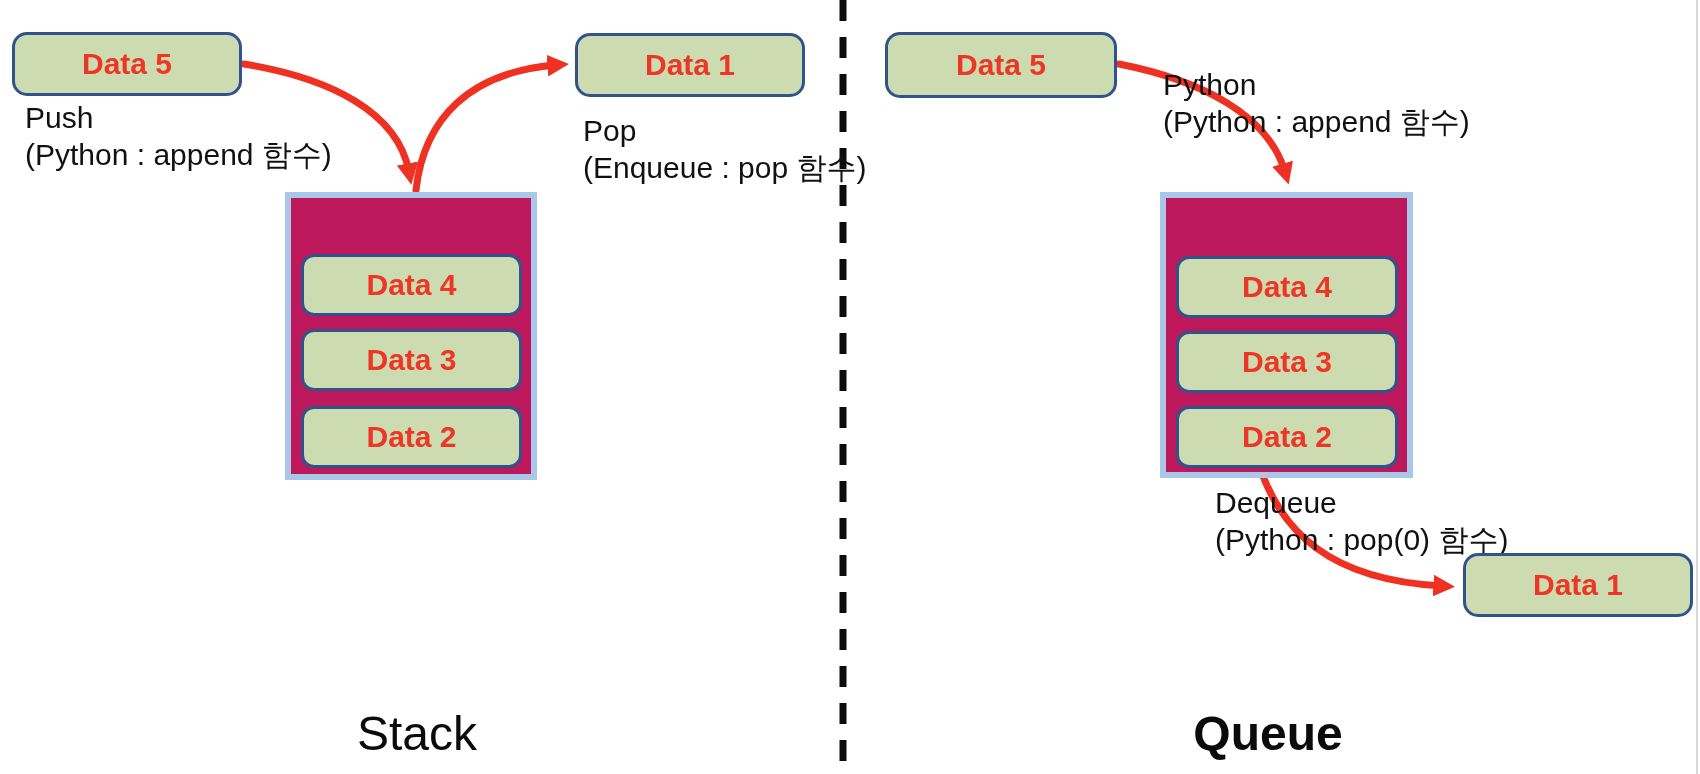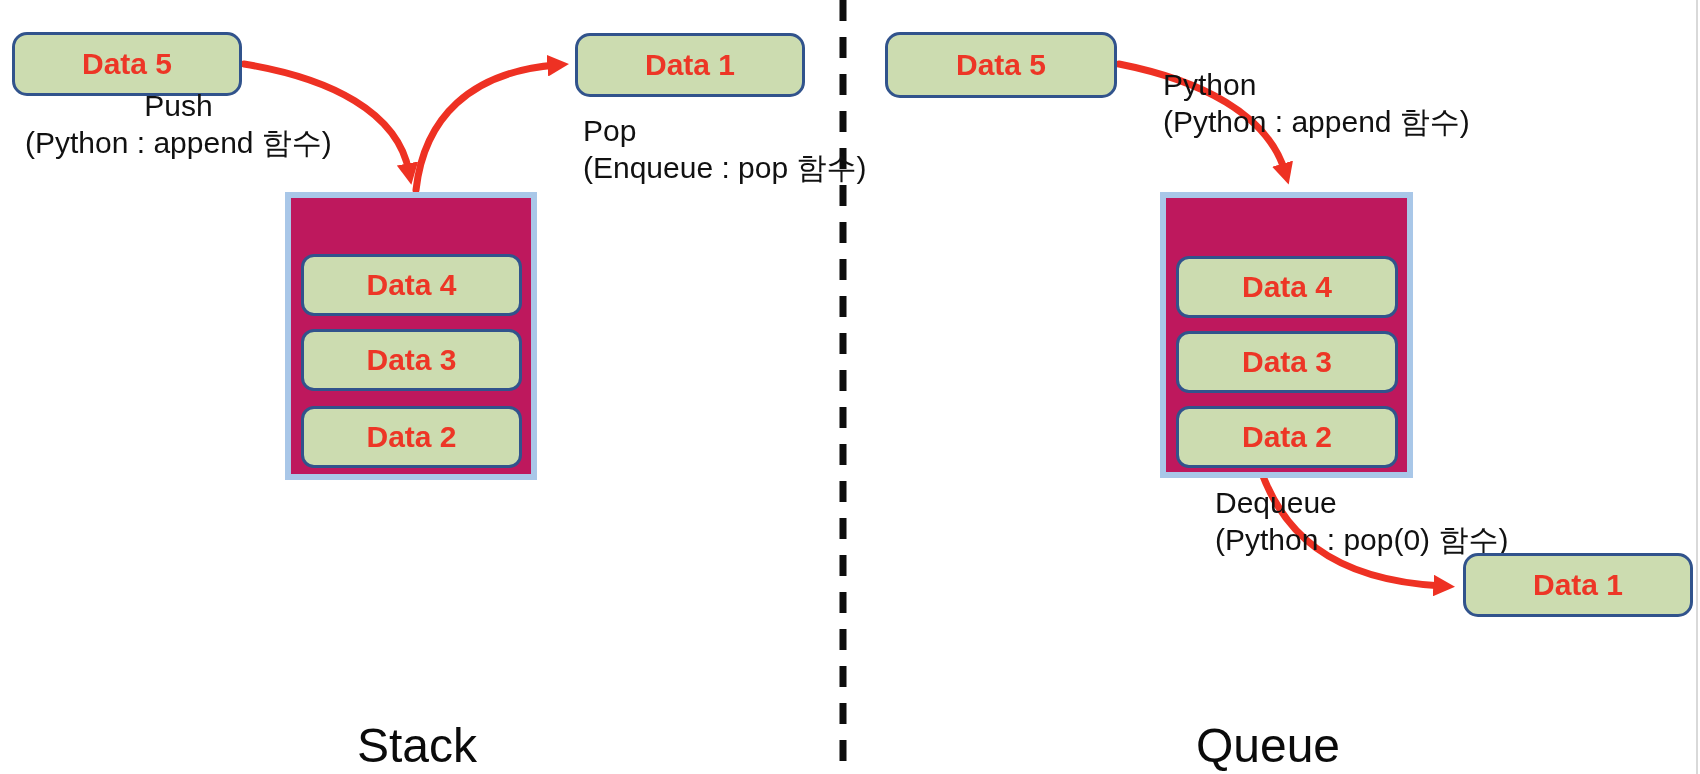--- a/index.html
+++ b/index.html
@@ -49,21 +49,20 @@
     line-height: 37px;
     white-space: nowrap;
   }
   .panel-title {
     position: absolute;
     transform: translateX(-50%);
     color: #0b0b0b;
     font-size: 48px;
     font-weight: 500;
     white-space: nowrap;
-    margin-top: 12px;
   }
   .right-edge-line {
     position: absolute;
     right: 2px; top: 0;
     width: 2px; height: 774px;
     background: #d9d9d9;
   }
 </style>
 </head>
 <body>
@@ -85,21 +84,21 @@
 
     <path d="M 1119,64 C 1200,80 1268,114 1285,172" fill="none" stroke="#ee3123" stroke-width="7" stroke-linecap="round" marker-end="url(#arrowhead)"></path>
 
     <path d="M 1258,462 C 1280,532 1330,580 1442,586" fill="none" stroke="#ee3123" stroke-width="7" stroke-linecap="round" marker-end="url(#arrowhead)"></path>
   </svg>
 
   <div class="data-box" style="left:12px; top:32px; width:230px; height:64px;">
     <span>Data 5</span>
   </div>
 
-  <div class="annotation" style="left:25px; top:87px;text-align:center;">
+  <div class="annotation" style="left:25px; top:99px;">
     <div>Push</div>
     <div>(Python : append 함수)</div>
   </div>
 
   <div class="data-box" style="left:575px; top:33px; width:230px; height:64px;">
     <span>Data 1</span>
   </div>
 
   <div class="annotation" style="left:583px; top:112px;">
     <div>Pop</div>
@@ -143,17 +142,17 @@
 
   <div class="annotation" style="left:1215px; top:484px;">
     <div>Dequeue</div>
     <div>(Python : pop(0) 함수)</div>
   </div>
 
   <div class="data-box" style="left:1463px; top:553px; width:230px; height:64px;">
     <span>Data 1</span>
   </div>
 
-  <div class="panel-title" style="left:1268px; top:706px;">Queue</div>
+  <div class="panel-title" style="left:1268px; top:706px;font-weight:bold;">Queue</div>
 
   <div class="right-edge-line"></div>
 
 </div>
 
 </body></html>

